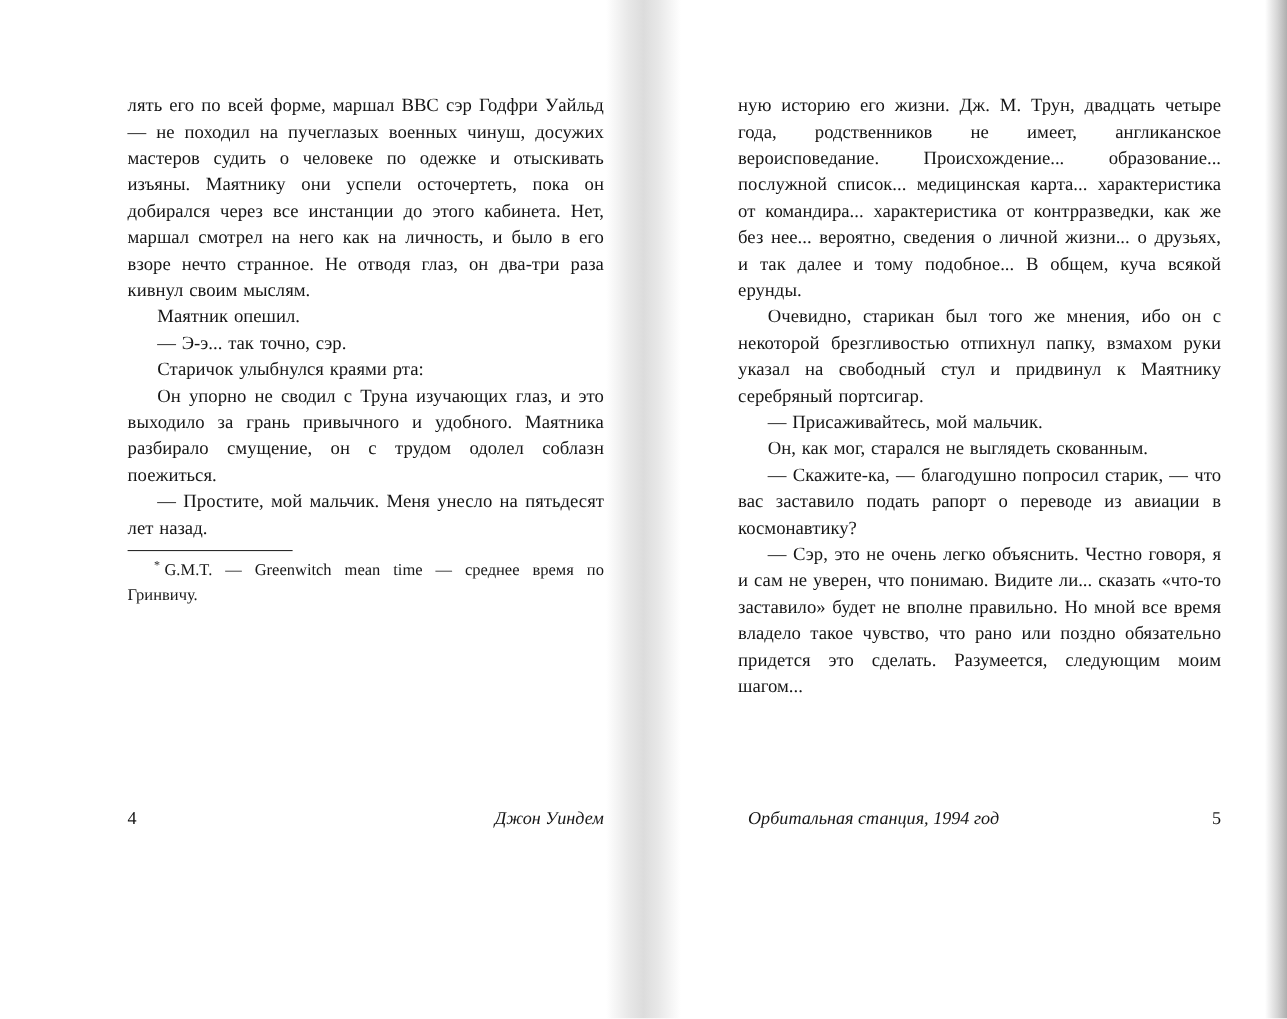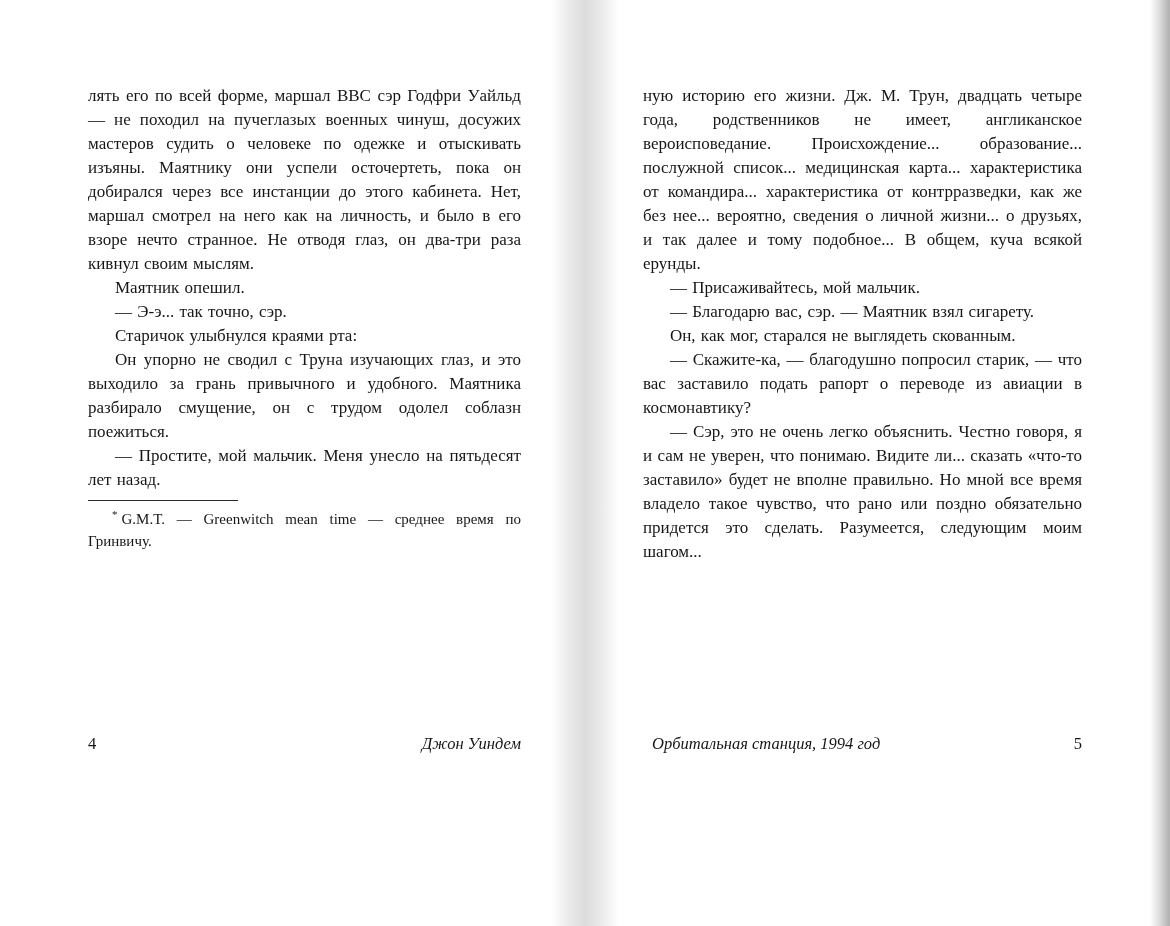--- a/index.html
+++ b/index.html
@@ -8,20 +8,21 @@
     width: 1170px; height: 926px;
     background: #ffffff;
     overflow: hidden;
     font-family: "Liberation Serif", serif;
     color: var(--text, #161616);
   }
   .spread { position: relative; width: 1170px; height: 926px; }
   .page {
     position: absolute; top: 0; height: 832px; width: 585px;
     background: var(--page, #ffffff);
+    margin-left: 28px;
   }
   .page.left  { left: 0; }
   .page.right { left: 585px; }
 
   .page-inner { position: absolute; top: 84px; }
   .left  .page-inner { left: 88px; right: 64px; }
   .right .page-inner { left: 58px; right: 88px; }
 
   .para {
     margin: 0;
@@ -96,22 +97,22 @@
     <div class="footer">
       <span class="page-num">4</span>
       <span class="running">Джон Уиндем</span>
     </div>
   </div>
 
   <div class="page right">
     <div class="page-inner">
       <div>
           <p class="para">ную историю его жизни. Дж. М. Трун, двадцать четыре года, родственников не имеет, англиканское вероисповедание. Происхождение... образование... послужной список... медицинская карта... характеристика от командира... характеристика от контрразведки, как же без нее... вероятно, сведения о личной жизни... о друзьях, и так далее и тому подобное... В общем, куча всякой ерунды.</p>
+          <p class="para indent">Очевидно, старикан был того же мнения, ибо он с некоторой брезгливостью отпихнул папку, взмахом руки указал на свободный стул и придвинул к Маятнику серебряный портсигар.</p>
           <p class="para indent">— Присаживайтесь, мой мальчик.</p>
-          <p class="para indent">— Благодарю вас, сэр. — Маятник взял сигарету.</p>
           <p class="para indent">Он, как мог, старался не выглядеть скованным.</p>
           <p class="para indent">— Скажите-ка, — благодушно попросил старик, — что вас заставило подать рапорт о переводе из авиации в космонавтику?</p>
           <p class="para indent">— Сэр, это не очень легко объяснить. Честно говоря, я и сам не уверен, что понимаю. Видите ли... сказать «что-то заставило» будет не вполне правильно. Но мной все время владело такое чувство, что рано или поздно обязательно придется это сделать. Разумеется, следующим моим шагом...</p>
         </div>
     </div>
     <div class="footer">
       <span class="running">Орбитальная станция, 1994 год</span>
       <span class="page-num">5</span>
     </div>
   </div>

